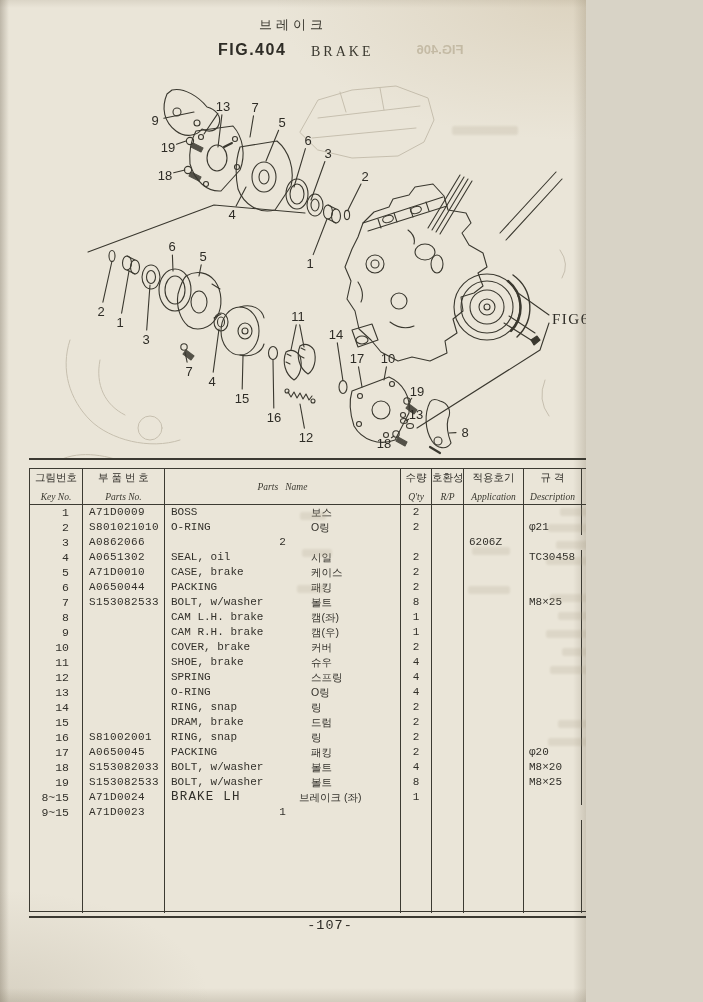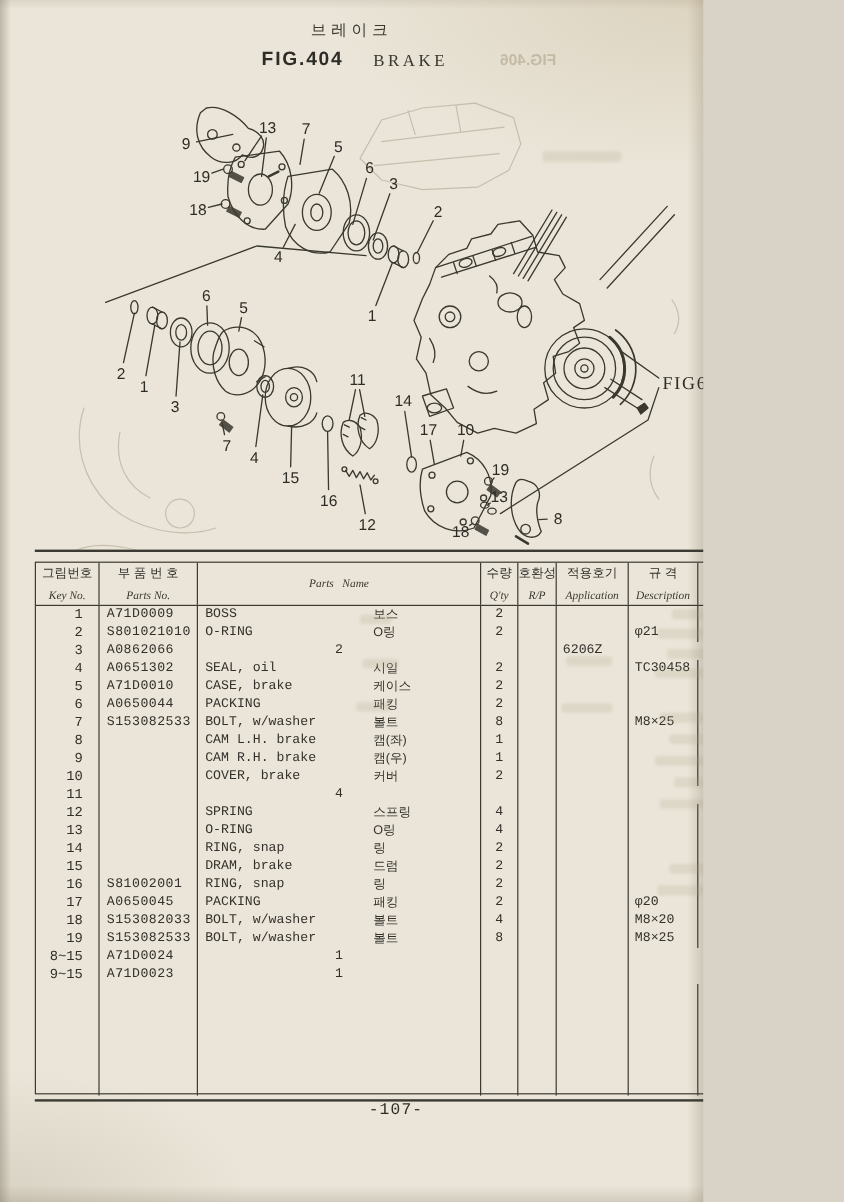--- a/index.html
+++ b/index.html
@@ -407,20 +407,24 @@
           </div>
           <div class="td qty">2</div>
           <div class="td rp"></div>
           <div class="td app"></div>
           <div class="td desc"></div>
           <div class="td remark"></div>
         </div>
         <div class="tr">
           <div class="td key">11</div>
           <div class="td part"></div>
+          <div class="td name">
+            <span class="en">SHOE, brake</span>
+            <span class="ko">슈우</span>
+          </div>
           <div class="td qty">4</div>
           <div class="td rp"></div>
           <div class="td app"></div>
           <div class="td desc"></div>
           <div class="td remark"></div>
         </div>
         <div class="tr">
           <div class="td key">12</div>
           <div class="td part"></div>
           <div class="td name">
@@ -520,20 +524,24 @@
           </div>
           <div class="td qty">8</div>
           <div class="td rp"></div>
           <div class="td app"></div>
           <div class="td desc">M8×25</div>
           <div class="td remark"></div>
         </div>
         <div class="tr big">
           <div class="td key">8~15</div>
           <div class="td part">A71D0024</div>
+          <div class="td name">
+            <span class="en">BRAKE  LH</span>
+            <span class="ko">브레이크 (좌)</span>
+          </div>
           <div class="td qty">1</div>
           <div class="td rp"></div>
           <div class="td app"></div>
           <div class="td desc"></div>
           <div class="td remark"></div>
         </div>
         <div class="tr big">
           <div class="td key">9~15</div>
           <div class="td part">A71D0023</div>
           <div class="td qty">1</div>

